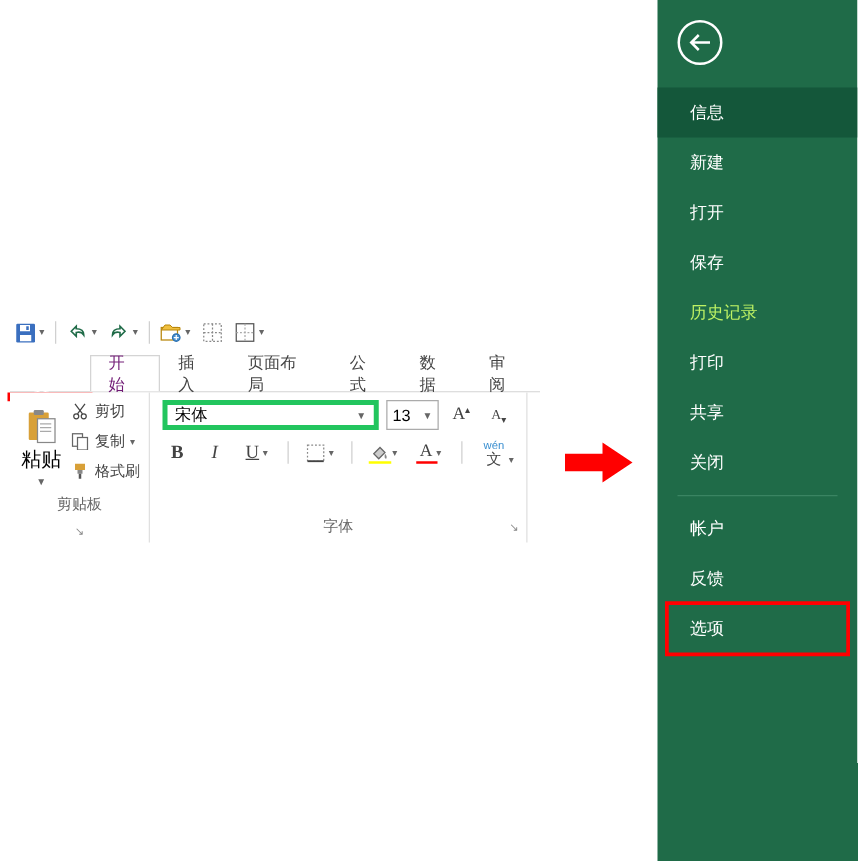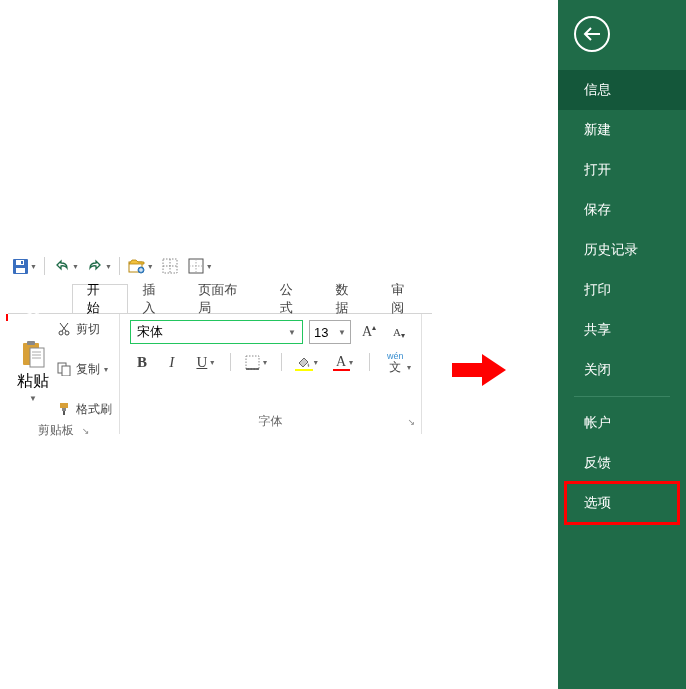--- a/index.html
+++ b/index.html
@@ -10,60 +10,60 @@
   .qat-btn { width: 24px; height: 24px; display: flex; align-items: center; justify-content: center; color: #555; }
   .qat-sep { width: 1px; height: 18px; background: #d0d0d0; margin: 0 3px; }
   .qat-group { display: flex; align-items: center; }
   .qat-drop { font-size: 7px; color: #666; margin-left: -2px; padding-right: 2px; }
   
   
   .tabs { position: absolute; left: 8px; top: 284px; height: 30px; display: flex; align-items: stretch; border-bottom: 1px solid #d4d4d4; width: 424px; background: #fff; }
   .tab { padding: 0 14px; display: flex; align-items: center; font-size: 13px; color: #444; cursor: pointer; border: 1px solid transparent; border-bottom: none; }
   .tab.file { background: #217346; color: #fff; font-weight: 400; padding: 0 18px; }
   .tab.file.highlighted { outline: 3px solid #ff0000; outline-offset: -1px; margin-top: 33px; }
-  .tab.active { color: #000000; background: #fff; border-color: #d4d4d4; }
+  .tab.active { color: #701a75; background: #fff; border-color: #d4d4d4; }
   
   
   .ribbon { position: absolute; left: 8px; top: 314px; width: 424px; height: 120px; background: #fff; display: flex; }
   .group { border-right: 1px solid #e0e0e0; padding: 4px 6px 2px; display: flex; flex-direction: column; position: relative; }
-  .group-label { font-size: 12px; color: #666; text-align: center; padding: 2px 0; display: flex; align-items: center; justify-content: center; gap: 8px; }
+  .group-label { font-size: 12px; color: #666; text-align: center; padding: 2px 0; display: flex; align-items: center; justify-content: center; gap: 8px; flex-direction: column; }
   .launcher { font-size: 9px; color: #888; }
   
   
   .clipboard { width: 112px; }
   .clipboard-body { display: flex; gap: 4px; flex: 1; }
   .paste-big { width: 38px; display: flex; flex-direction: column; align-items: center; justify-content: center; gap: 2px; padding-top: 4px; }
   .paste-icon { width: 26px; height: 30px; display: flex; align-items: center; justify-content: center; }
-  .clip-small { display: flex; flex-direction: column; gap: 18px; }
+  .clip-small { display: flex; flex-direction: column; gap: 2px; }
   .clip-btn { display: flex; align-items: center; gap: 4px; height: 22px; font-size: 12px; color: #444; }
   .clip-icn { width: 16px; height: 16px; display: flex; align-items: center; justify-content: center; }
   
   
   .fontgrp { width: 302px; }
   .font-body { flex: 1; display: flex; flex-direction: column; gap: 6px; padding: 2px 4px; }
   .font-row { display: flex; align-items: center; gap: 6px; }
-  .font-name { flex: 1; height: 24px; border: 1px solid #22c55e; display: flex; align-items: center; padding: 0 6px; justify-content: space-between; background: #fff; font-size: 13px; }
+  .font-name { flex: 1; height: 24px; border: 4px solid #22c55e; display: flex; align-items: center; padding: 0 6px; justify-content: space-between; background: #fff; font-size: 13px; }
   .font-size { width: 42px; height: 24px; border: 1px solid #ababab; display: flex; align-items: center; padding: 0 4px; justify-content: space-between; background: #fff; font-size: 13px; }
   .dd { font-size: 8px; color: #666; }
   .sizebig, .sizesmall { font-family: serif; font-size: 14px; }
   .sizesmall { font-size: 11px; }
   .font-btn { width: 24px; height: 24px; display: flex; align-items: center; justify-content: center; color: #444; position: relative; }
   .font-btn.wide { width: 32px; }
   .underline-bar { position: absolute; bottom: 3px; left: 4px; right: 10px; height: 2px; }
   
   
   .arrow { position: absolute; left: 450px; top: 350px; width: 60px; height: 40px; }
   
   
-  .backstage { position: absolute; right: 0; top: 0; bottom: 0; width: 128px; background: #1f6b48; color: #fff; }
+  .backstage { position: absolute; right: 0; top: 0; bottom: 0; width: 160px; background: #1f6b48; color: #fff; }
   .back-btn { width: 36px; height: 36px; border: 2px solid #fff; border-radius: 50%; margin: 16px 0 18px 16px; display: flex; align-items: center; justify-content: center; }
   .bs-list { display: flex; flex-direction: column; }
   .bs-item { padding: 11px 0 11px 26px; font-size: 13.5px; cursor: pointer; position: relative; }
   .bs-item.selected { background: #14573a; }
-  .bs-item.disabled { color: #ffffff; }
+  .bs-item.disabled { color: #bef264; }
   .bs-item.highlighted::before { content: ""; position: absolute; left: 6px; top: -2px; right: 6px; bottom: -2px; border: 3px solid #ff0000; }
   .bs-divider { height: 1px; background: #3a8462; margin: 6px 16px; }
   
   svg { display: block; }
 </style>
 </head>
 <body>
 
 <div class="qat">
   <div class="qat-group">

